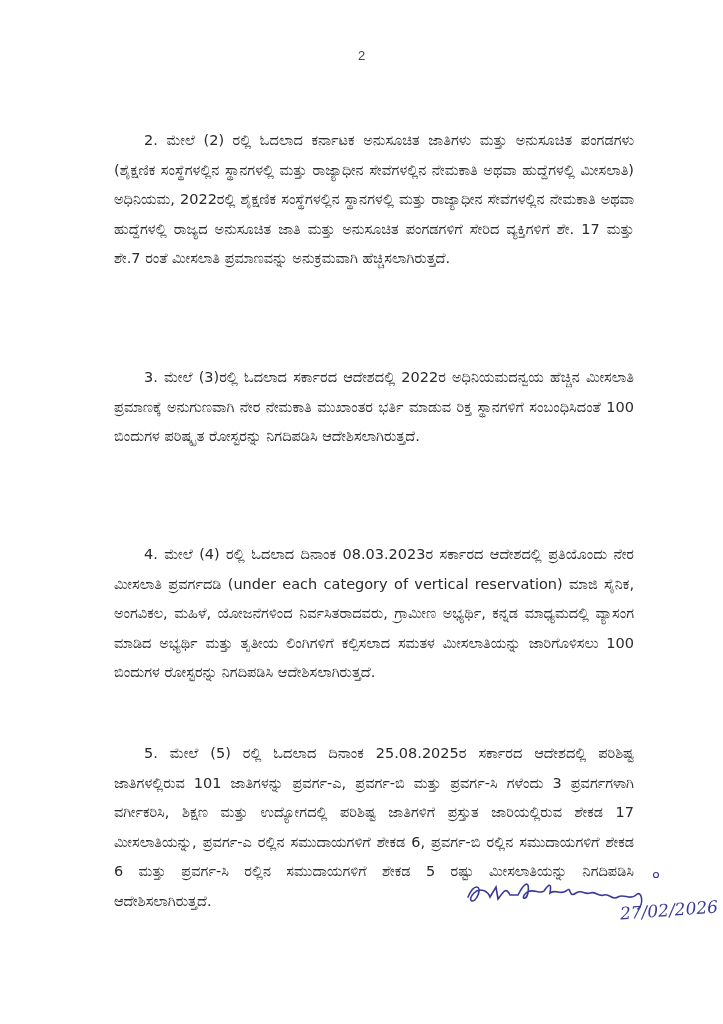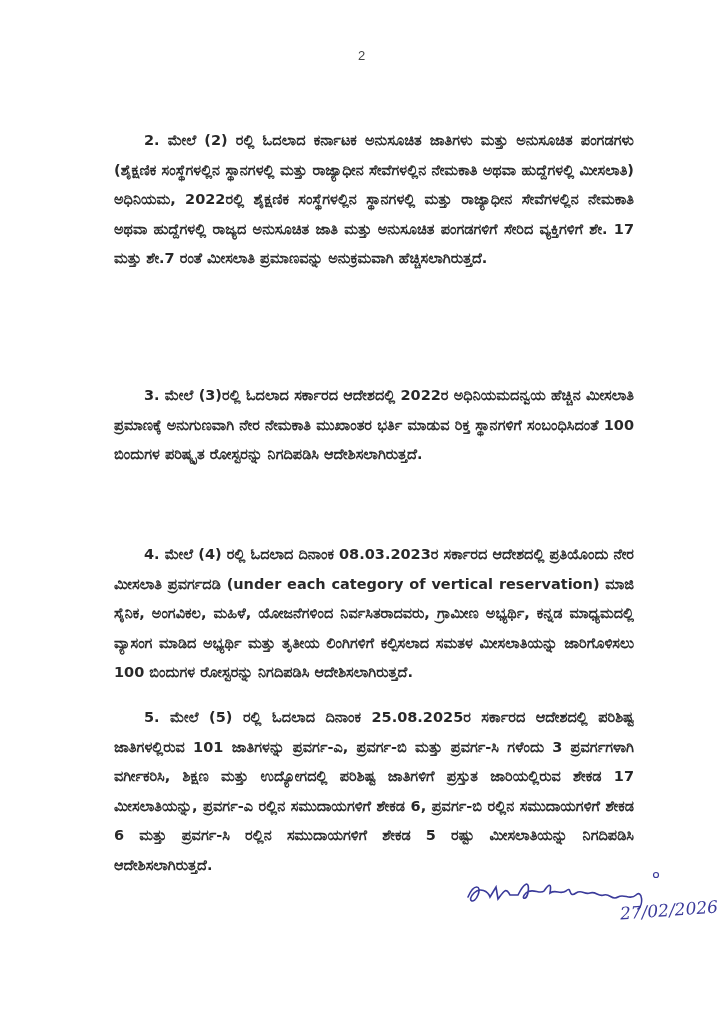--- a/index.html
+++ b/index.html
@@ -8,27 +8,26 @@
     font-family: "DejaVu Sans", "Liberation Sans", sans-serif; color: #2a2a2a;
   }
   .page-num {
     position: absolute; top: 48px; left: 0; width: 100%; text-align: center;
     font-size: 13px; color: #444; font-family: "Liberation Sans", sans-serif;
   }
   .para {
     position: absolute; left: 114px; width: 520px;
     font-size: 14.5px; line-height: 29.5px; text-align: justify;
     text-align-last: left;
-    font-weight: bold;
   }
   .para .indent { display: inline-block; width: 30px; }
   #p2 { top: 126px; }
-  #p3 { top: 381px; }
+  #p3 { top: 363px; }
   #p4 { top: 540px; }
-  #p5 { top: 703px; }
+  #p5 { top: 739px; }
   .signature {
     position: absolute; left: 460px; top: 865px; width: 240px; height: 70px;
   }
   .sig-date {
     position: absolute; left: 620px; top: 900px;
     font-family: "DejaVu Serif", serif; font-style: italic; font-size: 17px;
     color: #3a3a9a; transform: rotate(-4deg);
   }
 </style>
 </head>

